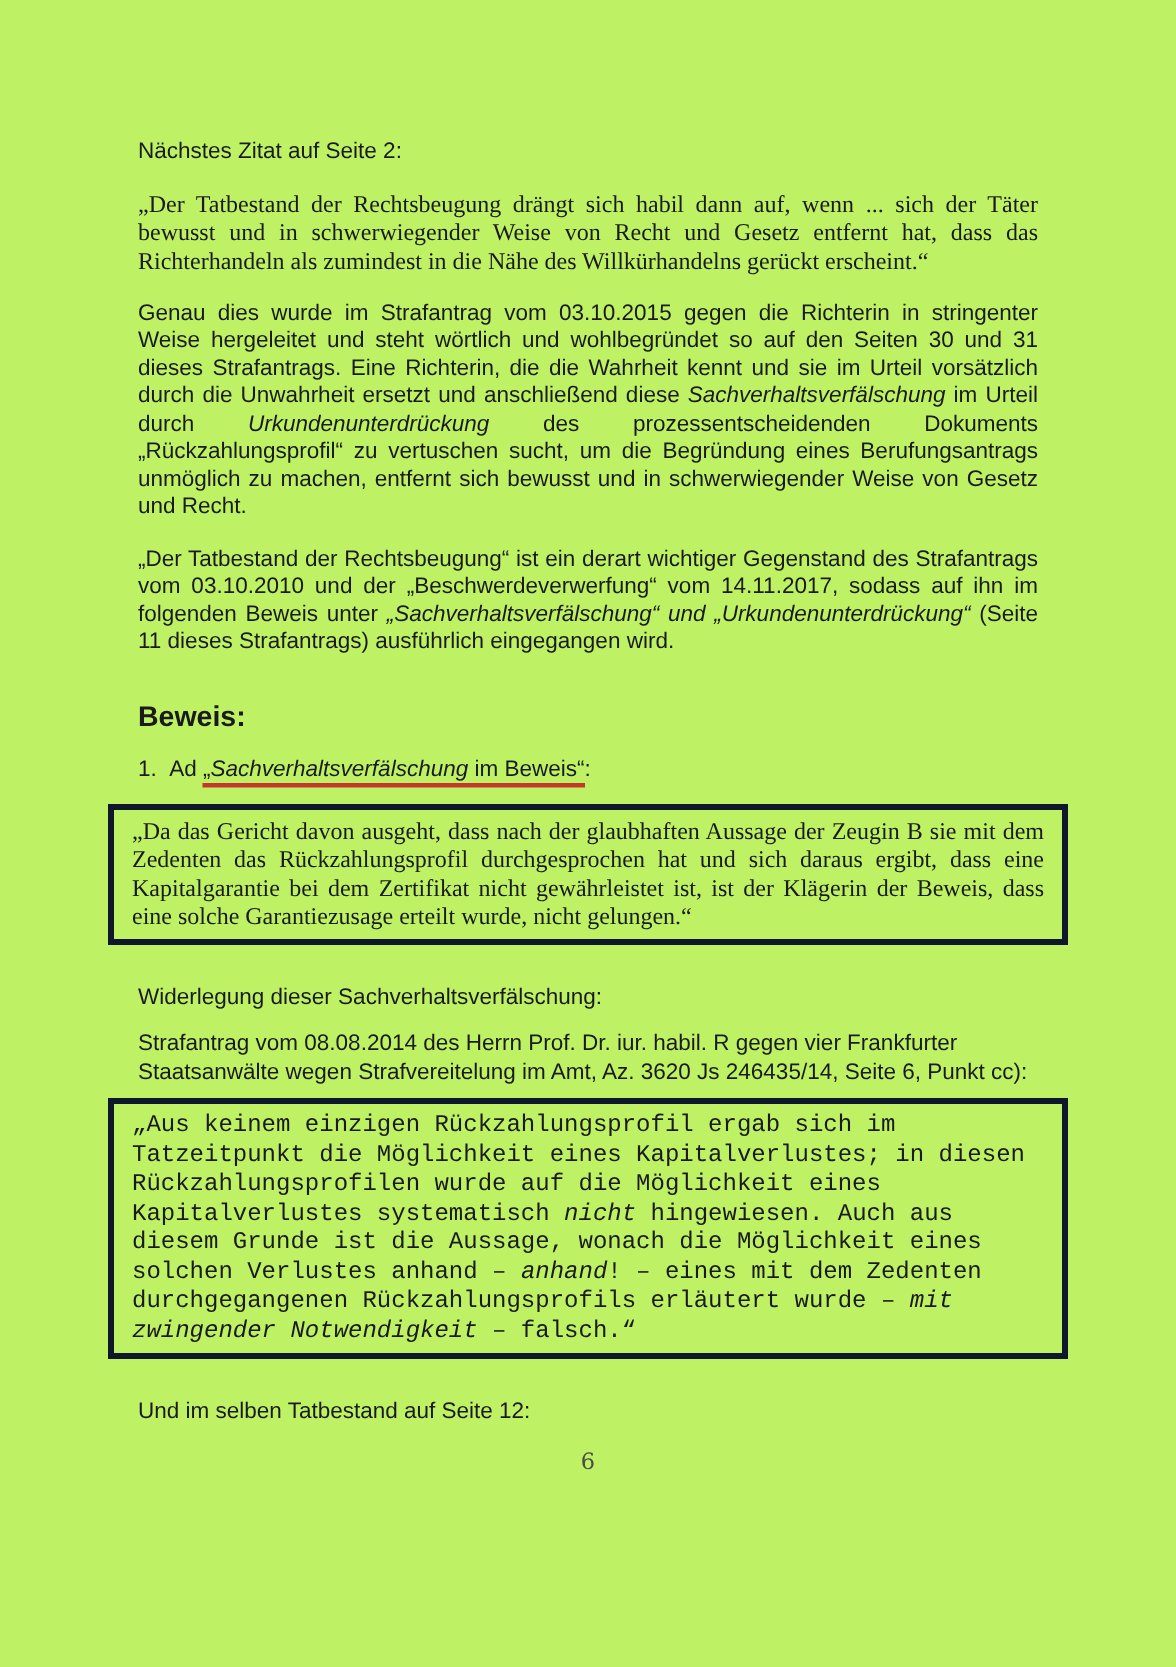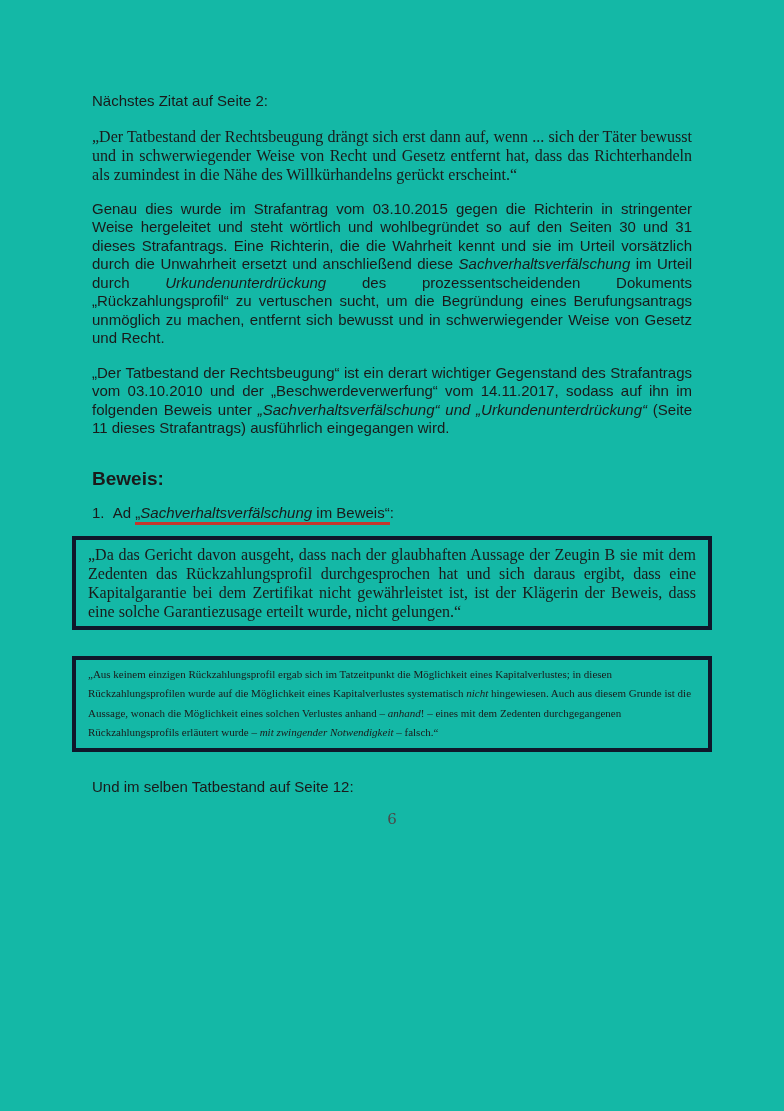--- a/index.html
+++ b/index.html
@@ -8,42 +8,42 @@
     width: 784px;
     height: 1111px;
     position: relative;
     font-family: "Liberation Sans", sans-serif;
     color: #1a1a1a;
     overflow: hidden;
   }
   .page {
     width: 784px;
     height: 1111px;
-    background: #14b8a6;
+    background: #bef264;
     position: relative;
   }
   .content {
     padding: 92px 92px 0 92px;
     hyphens: auto;
     -webkit-hyphens: auto;
   }
   .block { margin-bottom: 16px; }
   .sans {
     font-family: "Liberation Sans", sans-serif;
     font-size: 15px;
     line-height: 18.5px;
   }
   .serif {
     font-family: "Liberation Serif", serif;
     font-size: 16px;
     line-height: 19px;
   }
   .serif2 {
-    font-family: Liberation Serif, serif;
-    font-size: 11px;
+    font-family: Liberation Mono, monospace;
+    font-size: 16px;
     line-height: 19.5px;
   }
   .just { text-align: justify; }
   .heading {
     font-weight: bold;
     font-size: 19px;
     margin-top: 32px;
     margin-bottom: 16px;
   }
   .mb-sm  { margin-bottom: 10px; }
@@ -70,34 +70,36 @@
   }
 </style>
 </head>
 <body>
 
 <div class="page">
   <div class="content">
 
     <p class="block sans"><span>Nächstes Zitat auf Seite 2:</span></p>
 
-    <p class="block serif just"><span>„Der Tatbestand der Rechtsbeugung drängt sich erst dann auf, wenn ... sich der Täter bewusst und in schwerwiegender Weise von Recht und Gesetz entfernt hat, dass das Richterhandeln als zumindest in die Nähe des Willkürhandelns gerückt erscheint.“</span></p>
+    <p class="block serif just"><span>„Der Tatbestand der Rechtsbeugung drängt sich habil dann auf, wenn ... sich der Täter bewusst und in schwerwiegender Weise von Recht und Gesetz entfernt hat, dass das Richterhandeln als zumindest in die Nähe des Willkürhandelns gerückt erscheint.“</span></p>
 
     <p class="block sans just"><span>Genau dies wurde im Strafantrag vom 03.10.2015 gegen die Richterin in stringenter Weise hergeleitet und steht wörtlich und wohlbegründet so auf den Seiten 30 und 31 dieses Strafantrags. Eine Richterin, die die Wahrheit kennt und sie im Urteil vorsätzlich durch die Unwahrheit ersetzt und anschließend diese </span><span class="i">Sachverhaltsverfälschung</span><span> im Urteil durch </span><span class="i">Urkundenunterdrückung</span><span> des prozessentscheidenden Dokuments „Rückzahlungsprofil“ zu vertuschen sucht, um die Begründung eines Berufungsantrags unmöglich zu machen, entfernt sich bewusst und in schwerwiegender Weise von Gesetz und Recht.</span></p>
 
     <p class="block sans just"><span>„Der Tatbestand der Rechtsbeugung“ ist ein derart wichtiger Gegenstand des Strafantrags vom 03.10.2010 und der „Beschwerdeverwerfung“ vom 14.11.2017, sodass auf ihn im folgenden Beweis unter </span><span class="i">„Sachverhaltsverfälschung“ und „Urkundenunterdrückung“</span><span> (Seite 11 dieses Strafantrags) ausführlich eingegangen wird.</span></p>
 
     <h2 class="block sans heading"><span>Beweis:</span></h2>
 
     <p class="block sans mb-med"><span>1.&nbsp;&nbsp;Ad </span><span class="rl">„</span><span class="i rl">Sachverhaltsverfälschung</span><span class="rl"> im Beweis“</span><span>:</span></p>
 
 
     <div class="block redbox serif just"><span>„Da das Gericht davon ausgeht, dass nach der glaubhaften Aussage der Zeugin B sie mit dem Zedenten das Rückzahlungsprofil durchgesprochen hat und sich daraus ergibt, dass eine Kapitalgarantie bei dem Zertifikat nicht gewährleistet ist, ist der Klägerin der Beweis, dass eine solche Garantiezusage erteilt wurde, nicht gelungen.“</span></div>
 
+    <p class="block sans mb-med"><span>Widerlegung dieser Sachverhaltsverfälschung:</span></p>
 
+    <p class="block sans mb-xs"><span>Strafantrag vom 08.08.2014 des Herrn Prof. Dr. iur. habil. R gegen vier Frankfurter Staatsanwälte wegen Strafvereitelung im Amt, Az. 3620 Js 246435/14, Seite 6, Punkt cc):</span></p>
 
     <div class="block redbox serif2"><span>„Aus keinem einzigen Rückzahlungsprofil ergab sich im Tatzeitpunkt die Möglichkeit eines Kapitalverlustes; in diesen Rückzahlungsprofilen wurde auf die Möglichkeit eines Kapitalverlustes systematisch </span><span class="i">nicht</span><span> hingewiesen. Auch aus diesem Grunde ist die Aussage, wonach die Möglichkeit eines solchen Verlustes anhand – </span><span class="i">anhand</span><span>! – eines mit dem Zedenten durchgegangenen Rückzahlungsprofils erläutert wurde – </span><span class="i">mit zwingender Notwendigkeit</span><span> – falsch.“</span></div>
 
     <p class="block sans mb-med"><span>Und im selben Tatbestand auf Seite 12:</span></p>
 
 
     <div class="pagenum">6</div>
   </div>
 </div>
 

